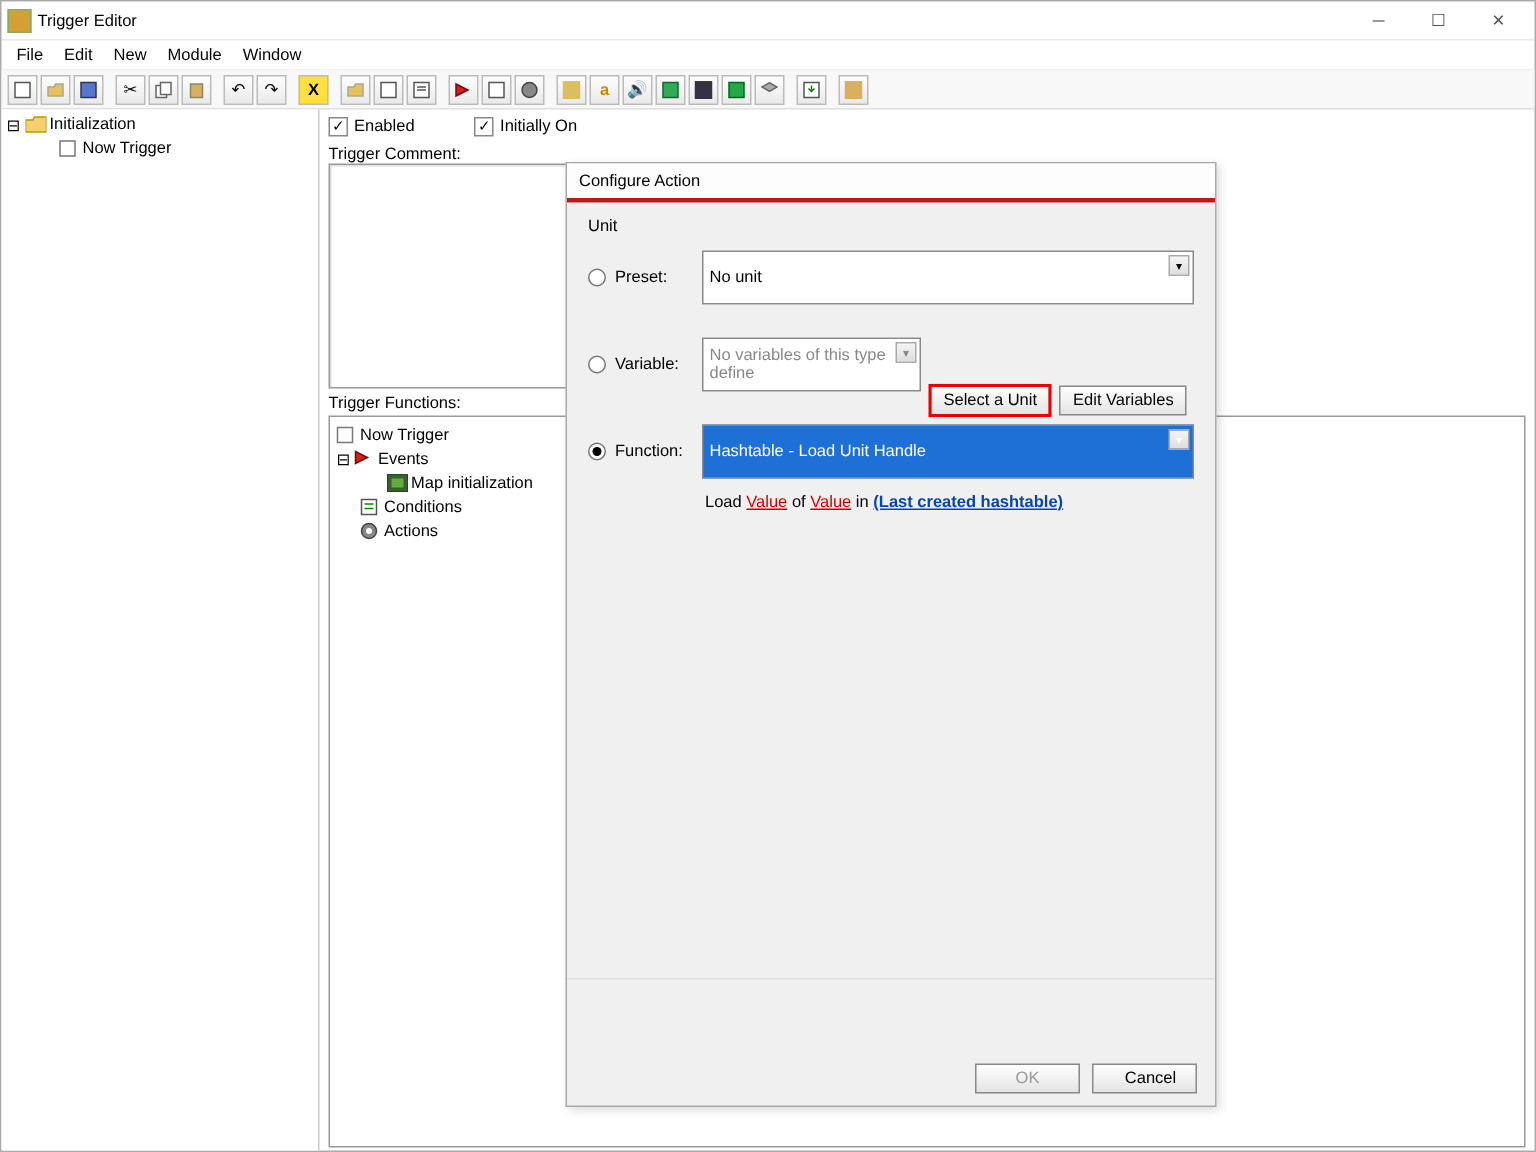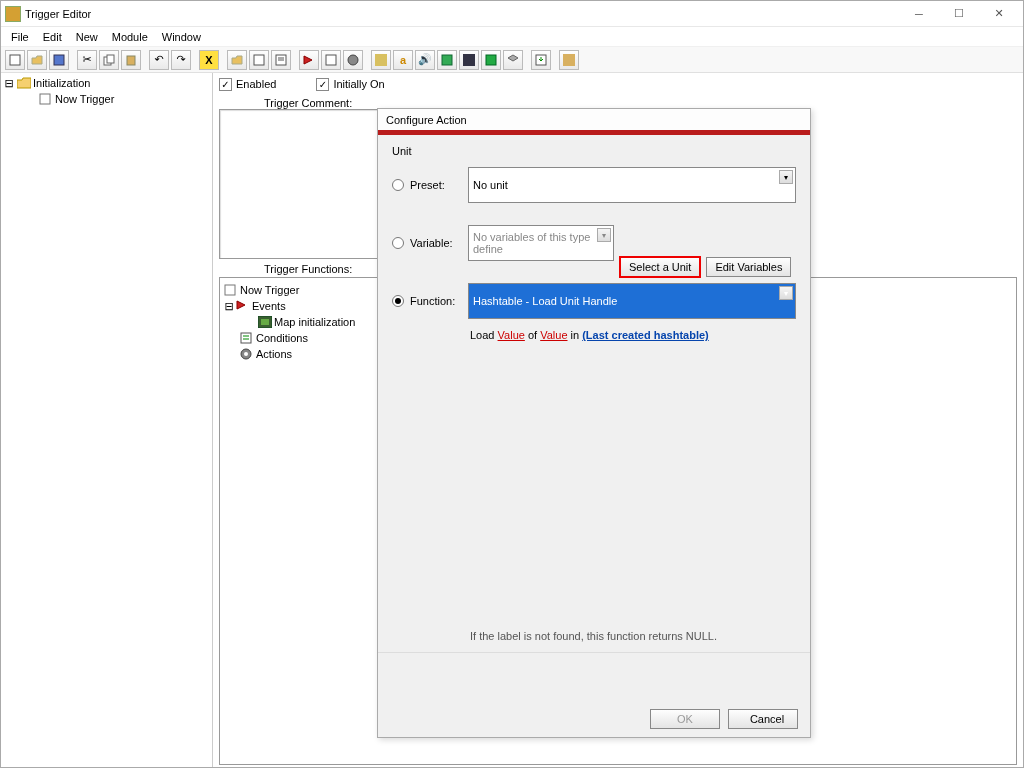--- a/index.html
+++ b/index.html
@@ -19,27 +19,27 @@
   .tsep { width: 4px; }
   .body { flex: 1; display: flex; min-height: 0; }
   .left { width: 212px; border-right: 1px solid #ccc; background: #fff; padding: 2px; }
   .tree-node { display: flex; align-items: center; gap: 2px; height: 16px; padding: 1px 0; }
   .tree-icon { width: 14px; height: 12px; display: inline-block; }
   .ind { display:inline-block; }
   .right { flex: 1; display: flex; flex-direction: column; padding: 2px 6px; }
   .checks { display: flex; gap: 40px; align-items: center; height: 18px; }
   .checkbox { display: flex; align-items: center; gap: 4px; }
   .checkbox .box { width: 13px; height: 13px; border: 1px solid #888; background: #fff; display:flex; align-items:center; justify-content:center; font-size:10px; color:#000;}
-  .label { margin-top: 4px; margin-left: 45px; }
+  .label { margin-top: 4px; }
   .commentbox { width: 520px; height: 150px; border: 1px solid #999; background: #fff; box-shadow: inset 1px 1px 1px #ddd; }
   .funcsbox { flex: 1; border: 1px solid #999; background: #fff; margin-top: 2px; padding: 4px; }
   .tf-node { display:flex; align-items:center; gap:2px; height:16px; }
   
   .dialog { position: absolute; left: 377px; top: 108px; width: 434px; height: 630px; background: #f0f0f0; border: 1px solid #aaa; box-shadow: 2px 2px 6px rgba(0,0,0,.15); z-index: 5; display:flex; flex-direction:column; }
-  .dlg-title { height: 26px; display:flex; align-items:center; padding: 0 8px; background:#fdfdfd; border-bottom:5px solid #b91c1c; }
+  .dlg-title { height: 26px; display:flex; align-items:center; padding: 0 8px; background:#fdfdfd; border-bottom:3px solid #b91c1c; }
   .dlg-body { padding: 10px 14px 4px 14px; flex:1; display:flex; flex-direction:column; }
   .dlg-row { display:flex; align-items:center; margin-bottom: 6px; gap:6px; }
   .radio { width:12px; height:12px; border:1px solid #777; border-radius:50%; display:flex; align-items:center; justify-content:center; background:#fff;}
   .radio.checked::after { content:""; width:6px; height:6px; background:#000; border-radius:50%; }
   .rlabel { width: 52px; }
   .combo { flex:1; height: 36px; border:1px solid #888; background:#fff; display:flex; align-items:center; padding:0 4px; position:relative; }
   .combo.disabled { color:#888;justify-content:flex-end; }
   .combo .arrow { position:absolute; right:2px; top:2px; width:14px; height:14px; border:1px solid #aaa; background:linear-gradient(#f5f5f5,#ddd); display:flex; align-items:center; justify-content:center; font-size:8px;}
   .combo.selected { background:#1e6fd6; color:#fff; }
   .btn { height:20px; border:1px solid #888; background:linear-gradient(#fefefe,#e4e4e4); padding: 0 8px; display:flex; align-items:center;margin-top:48px; }
@@ -392,19 +392,18 @@
     <div class="function-area">
       <span>Load</span>
       <span class="val">Value</span>
       <span>of</span>
       <span class="val">Value</span>
       <span>in</span>
       <span class="link">(Last created hashtable)</span>
     </div>
 
     <div style="flex:1;"></div>
-    <div class="note">If the label is not found, this function returns NULL.</div>
   </div>
   <div class="dlg-footer">
     <span class="btn disabled" style="width:70px;justify-content:center;">OK</span>
     <span class="btn" style="width:70px;justify-content:center;padding-left:16px;">Cancel</span>
   </div>
 </div>
 
 </body></html>

